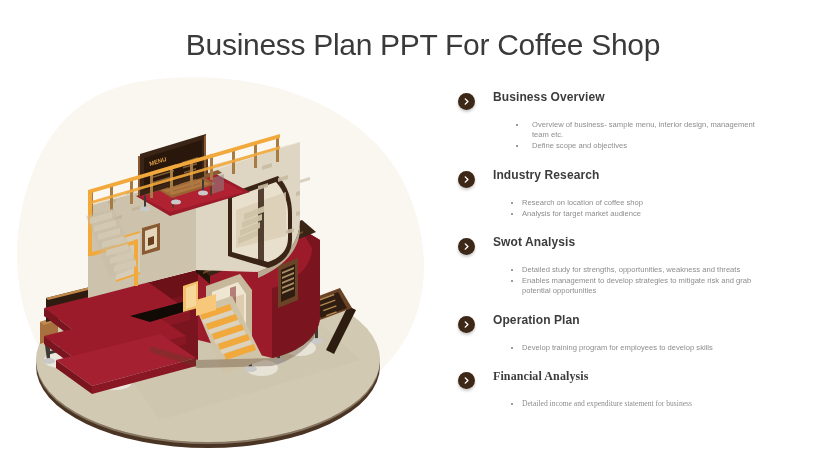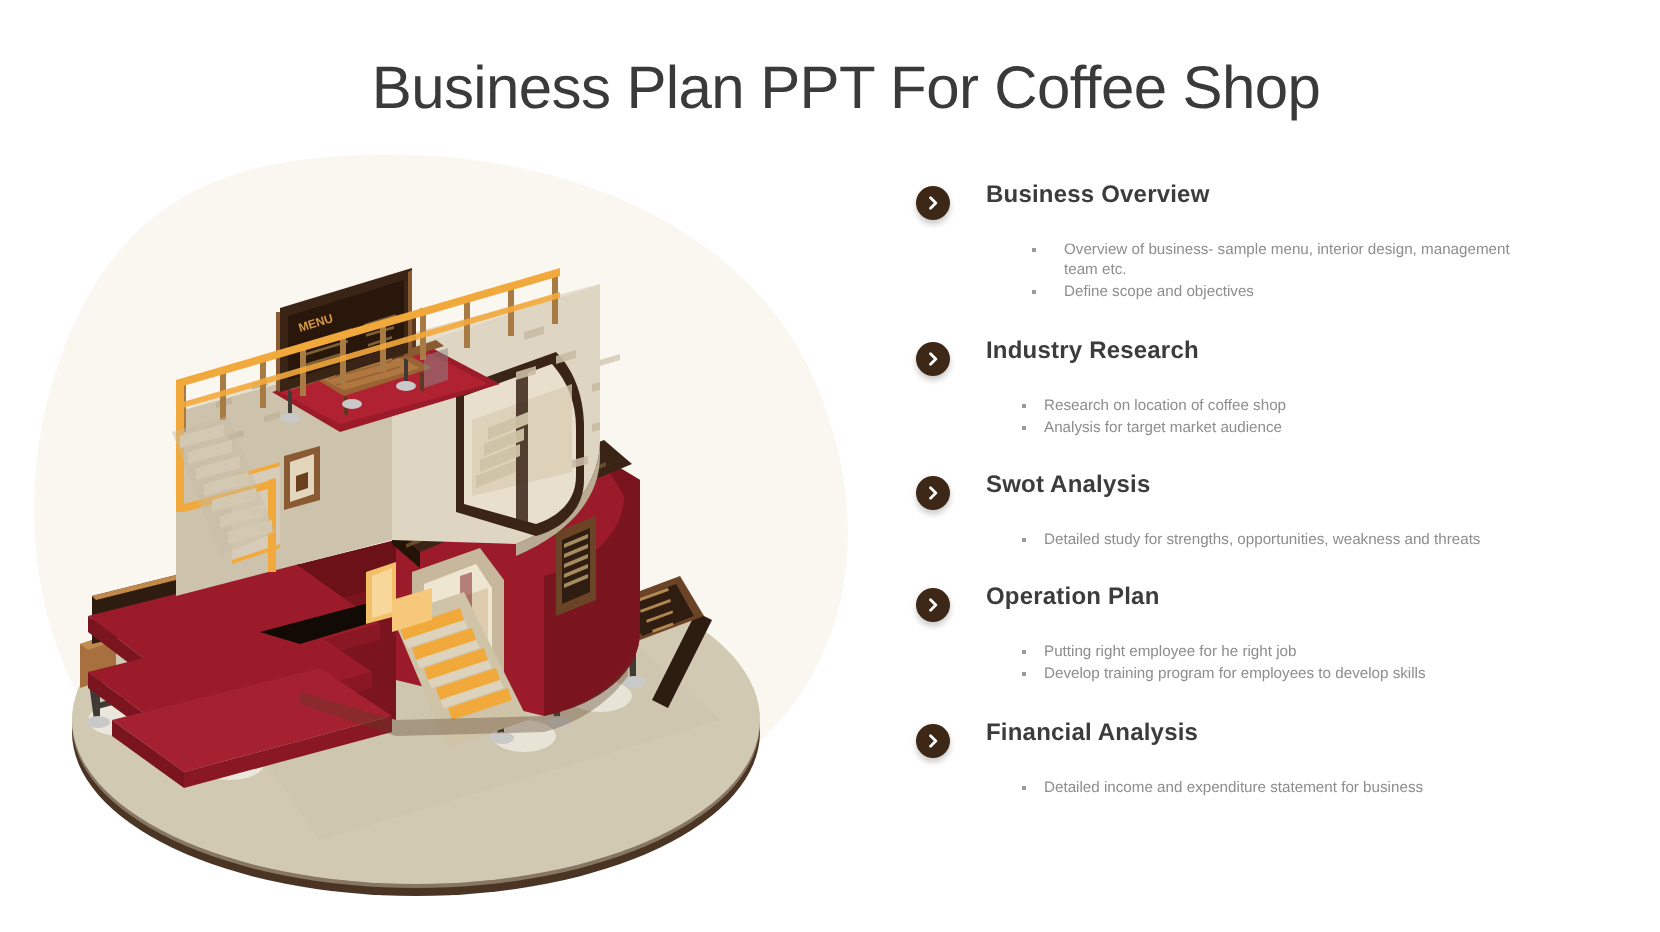--- a/index.html
+++ b/index.html
@@ -102,21 +102,21 @@
     background: #9a9a9a;
   }
   
   .section.indent-wide ul.bullets li { padding-left: 23px; }
   .section.indent-wide ul.bullets li::before { left: 7px; }
 
   .sp-1 { margin-bottom: 14px; }
   .sp-2 { margin-bottom: 12px; }
   .sp-3 { margin-bottom: 13px; }
   .sp-4 { margin-bottom: 13px; }
-  .sp-5 { margin-bottom: 13px; }
+  .sp-5 { margin-bottom: 13px; font-family: Liberation Serif, serif; }
 </style>
 </head>
 <body>
 
 <div id="slide">
 
   <div id="page-title">Business Plan PPT For Coffee Shop</div>
 
   <div id="illustration">
     <svg width="440" height="400" viewBox="0 0 440 400" xmlns="http://www.w3.org/2000/svg">
@@ -416,32 +416,32 @@
 
     <div class="section sp-3">
       <span class="sec-icon">
         <svg width="7" height="7" viewBox="0 0 8 8">
             <path d="M2.6 1 L5.6 4 L2.6 7" stroke="#ffffff" stroke-width="1.6" fill="none" stroke-linecap="round" stroke-linejoin="round"></path>
           </svg>
       </span>
       <div class="sec-title">Swot Analysis</div>
       <ul class="bullets">
         <li>Detailed study for strengths, opportunities, weakness and threats</li>
+        <li>Enables management  to develop strategies to mitigate risk and grab potential opportunities</li>
       </ul>
     </div>
 
     <div class="section sp-4">
       <span class="sec-icon">
         <svg width="7" height="7" viewBox="0 0 8 8">
             <path d="M2.6 1 L5.6 4 L2.6 7" stroke="#ffffff" stroke-width="1.6" fill="none" stroke-linecap="round" stroke-linejoin="round"></path>
           </svg>
       </span>
       <div class="sec-title">Operation Plan</div>
       <ul class="bullets">
-        <li>Putting right employee for he right job</li>
         <li>Develop training program for employees to develop skills</li>
       </ul>
     </div>
 
     <div class="section sp-5">
       <span class="sec-icon">
         <svg width="7" height="7" viewBox="0 0 8 8">
             <path d="M2.6 1 L5.6 4 L2.6 7" stroke="#ffffff" stroke-width="1.6" fill="none" stroke-linecap="round" stroke-linejoin="round"></path>
           </svg>
       </span>

